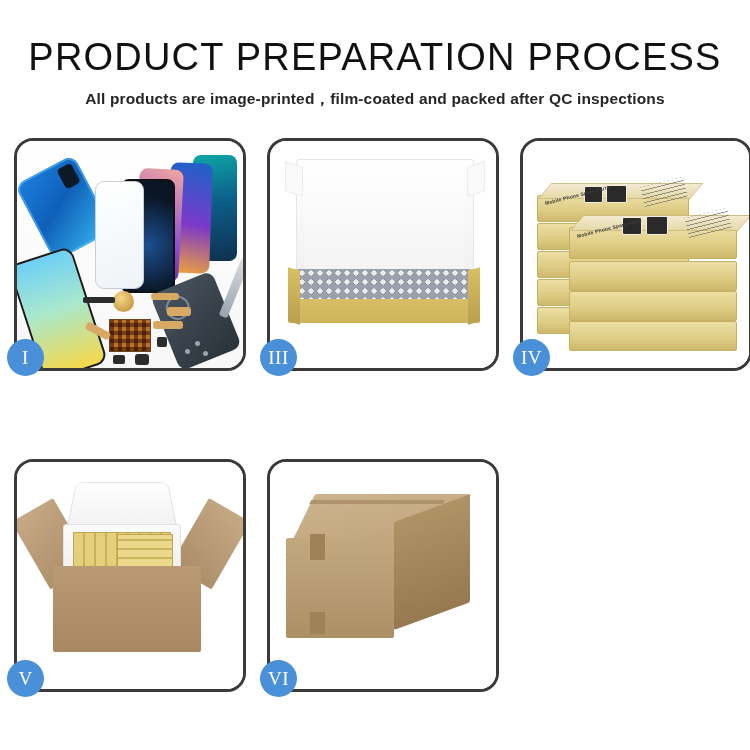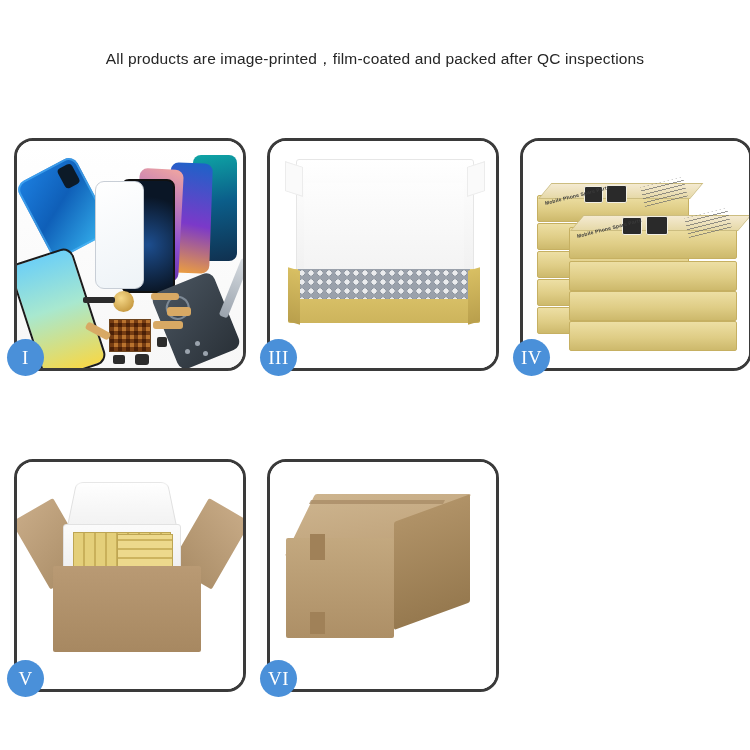--- a/index.html
+++ b/index.html
@@ -10,21 +10,21 @@
     overflow:hidden;
     position:relative;
   }
   .header{ width:750px; text-align:center; padding-top:38px; }
   .title{
     font-size:38px; font-weight:400; letter-spacing:1.2px;
     color:#111; line-height:1.05; white-space:nowrap;
     font-family:"Liberation Sans","DejaVu Sans",sans-serif;
   }
   .subtitle{
-    margin-top:11px; font-size:15.5px; color:#262626; font-weight:400;
+    margin-top:11px; font-size:15.5px; color:#262626; font-weight:700;
     letter-spacing:.15px; white-space:nowrap;
   }
 
   .grid{
     position:absolute; left:0; top:138px; width:750px;
     display:grid;
     grid-template-columns:232px 232px 232px;
     grid-template-rows:233px 233px;
     column-gap:21px; row-gap:88px;
     padding-left:14px; box-sizing:border-box;
@@ -197,20 +197,21 @@
     transform-origin:left top;border-radius:2px;}
   .seam{position:absolute;left:40px;top:38px;width:134px;height:4px;
     background:#a98c66;transform:skewX(-26deg);opacity:.8;}
   .tape1{position:absolute;left:40px;top:72px;width:15px;height:26px;background:#a08158;}
   .tape2{position:absolute;left:40px;top:150px;width:15px;height:22px;background:#a08158;}
 </style>
 </head>
 <body>
 
 <div class="header">
+  <div class="title">PRODUCT PREPARATION PROCESS</div>
   <div class="subtitle">All products are image-printed，film-coated and packed after QC inspections</div>
 </div>
 
 <div class="grid">
 
   <div class="panel">
     <div class="panel-inner p1">
       <div class="sc">
         <div class="phoneA"></div>
         <div class="phoneE"></div>

